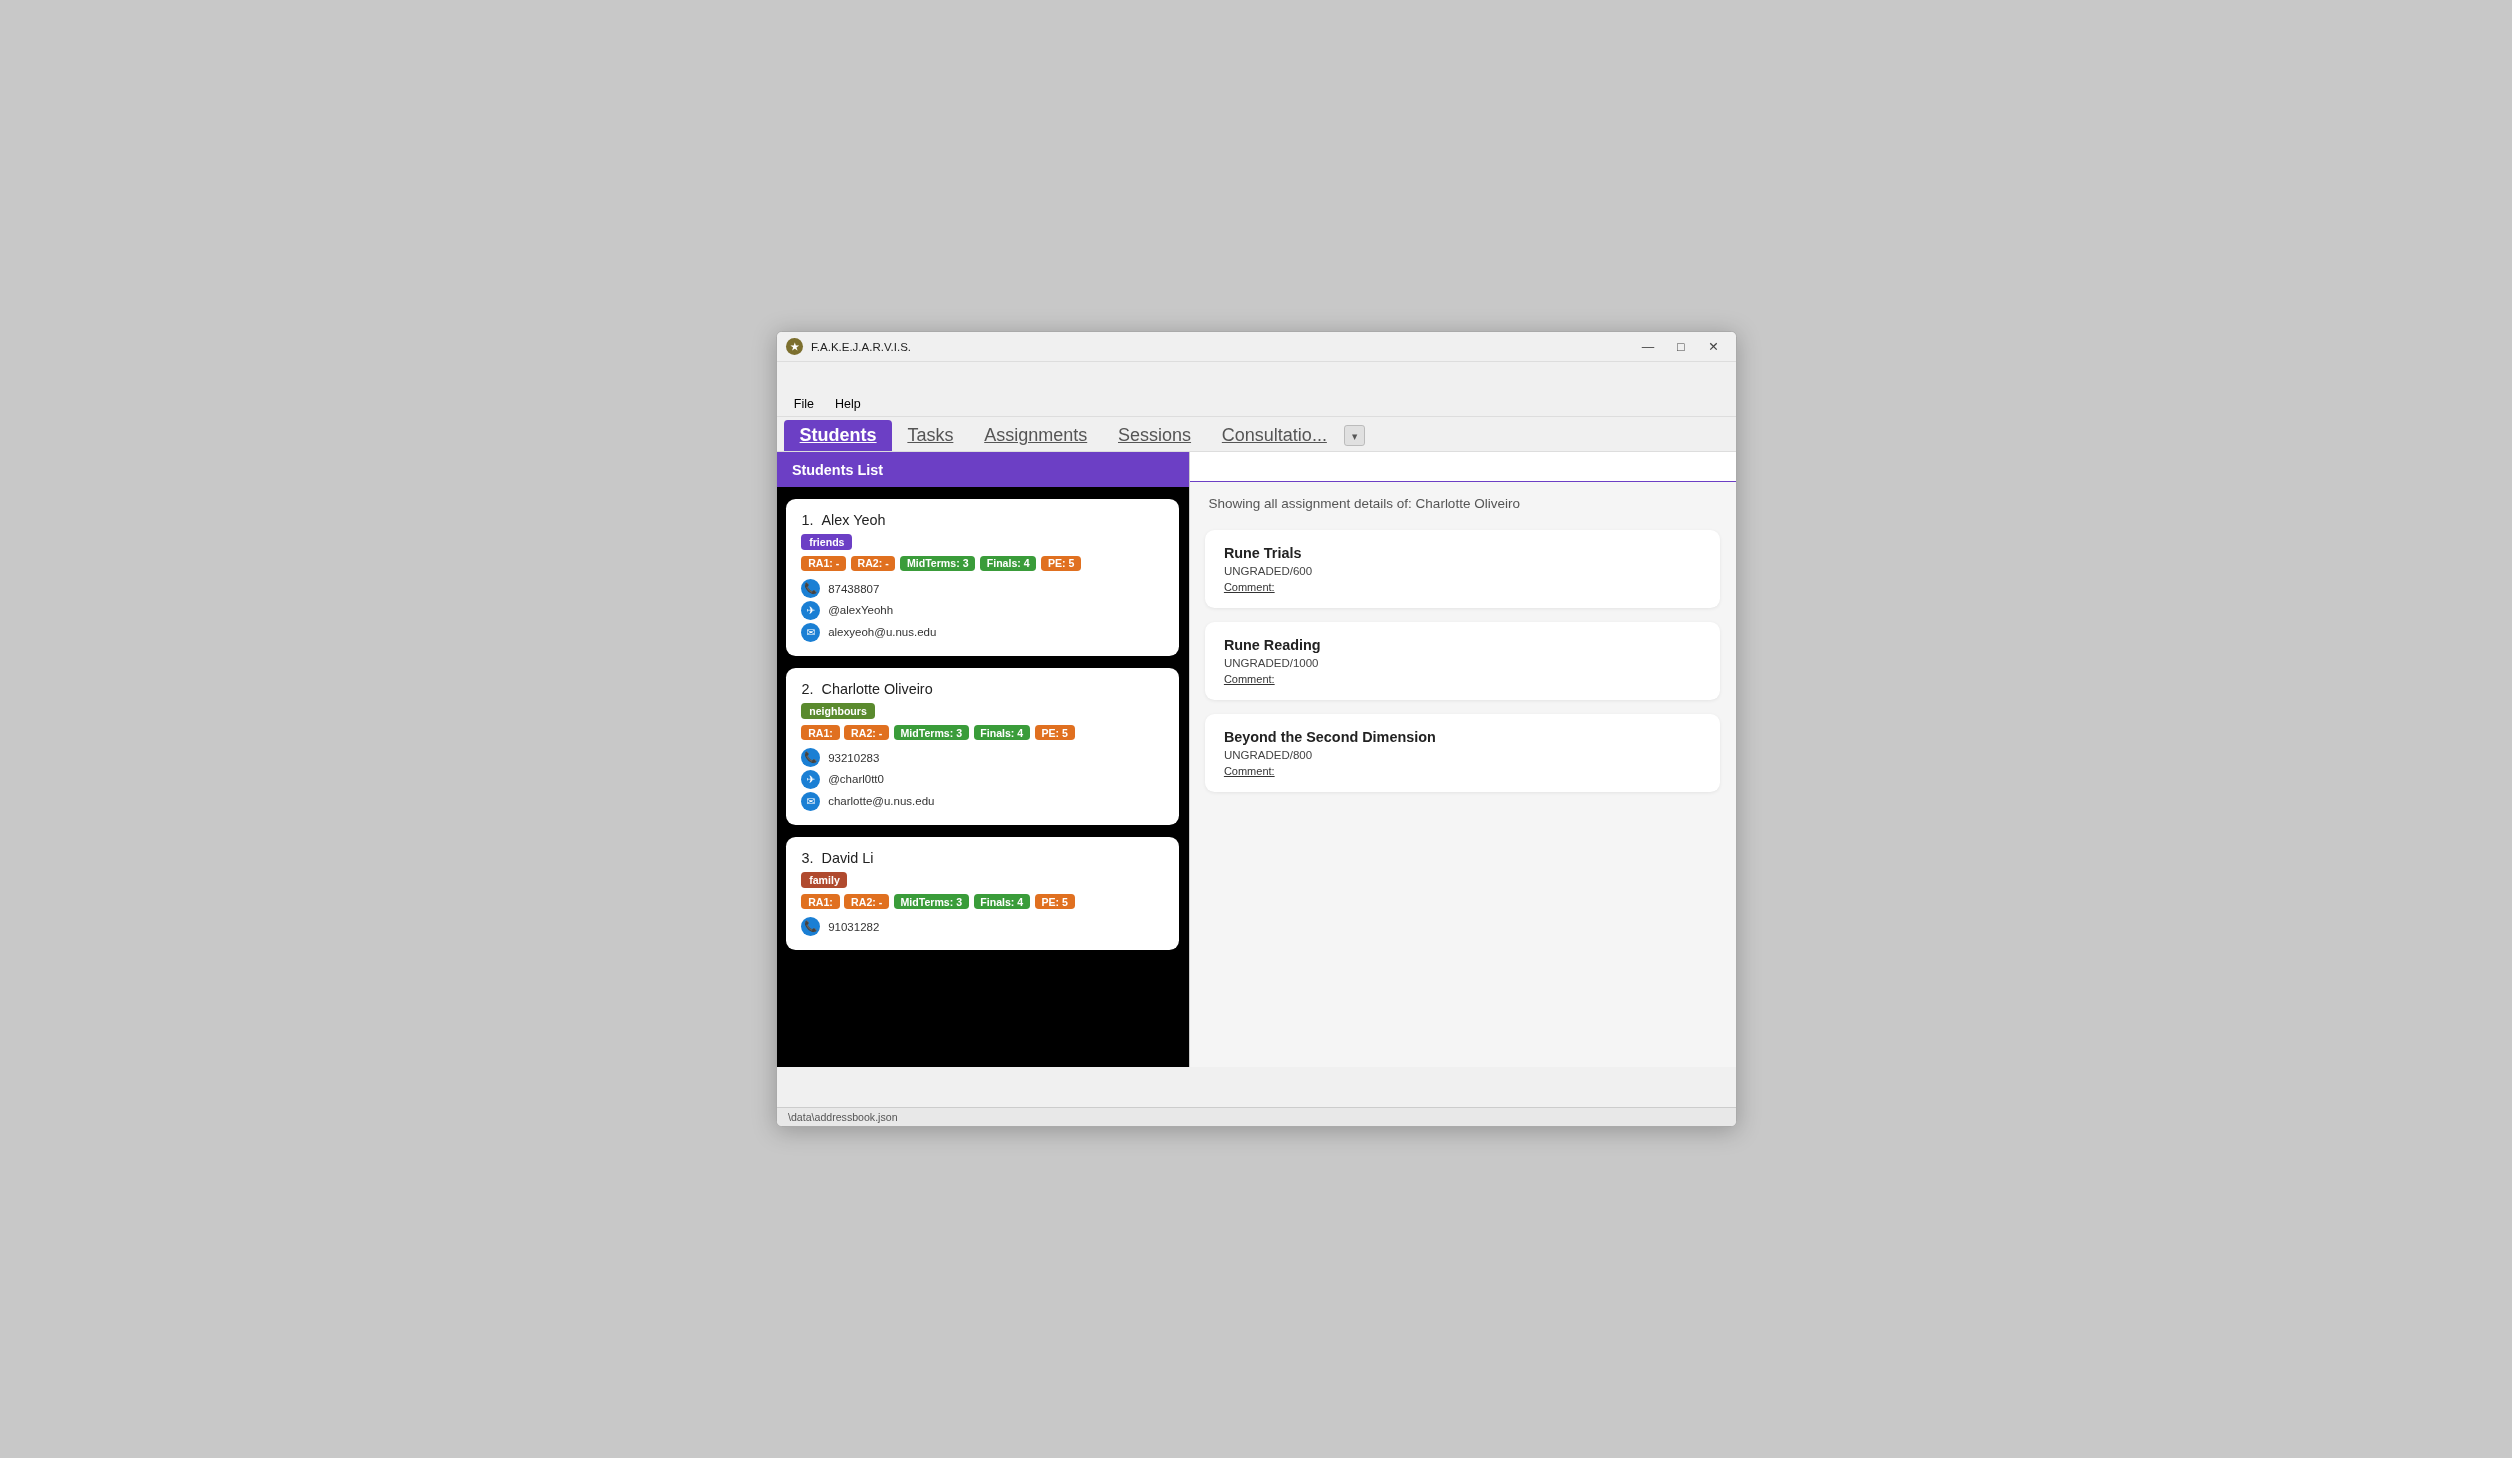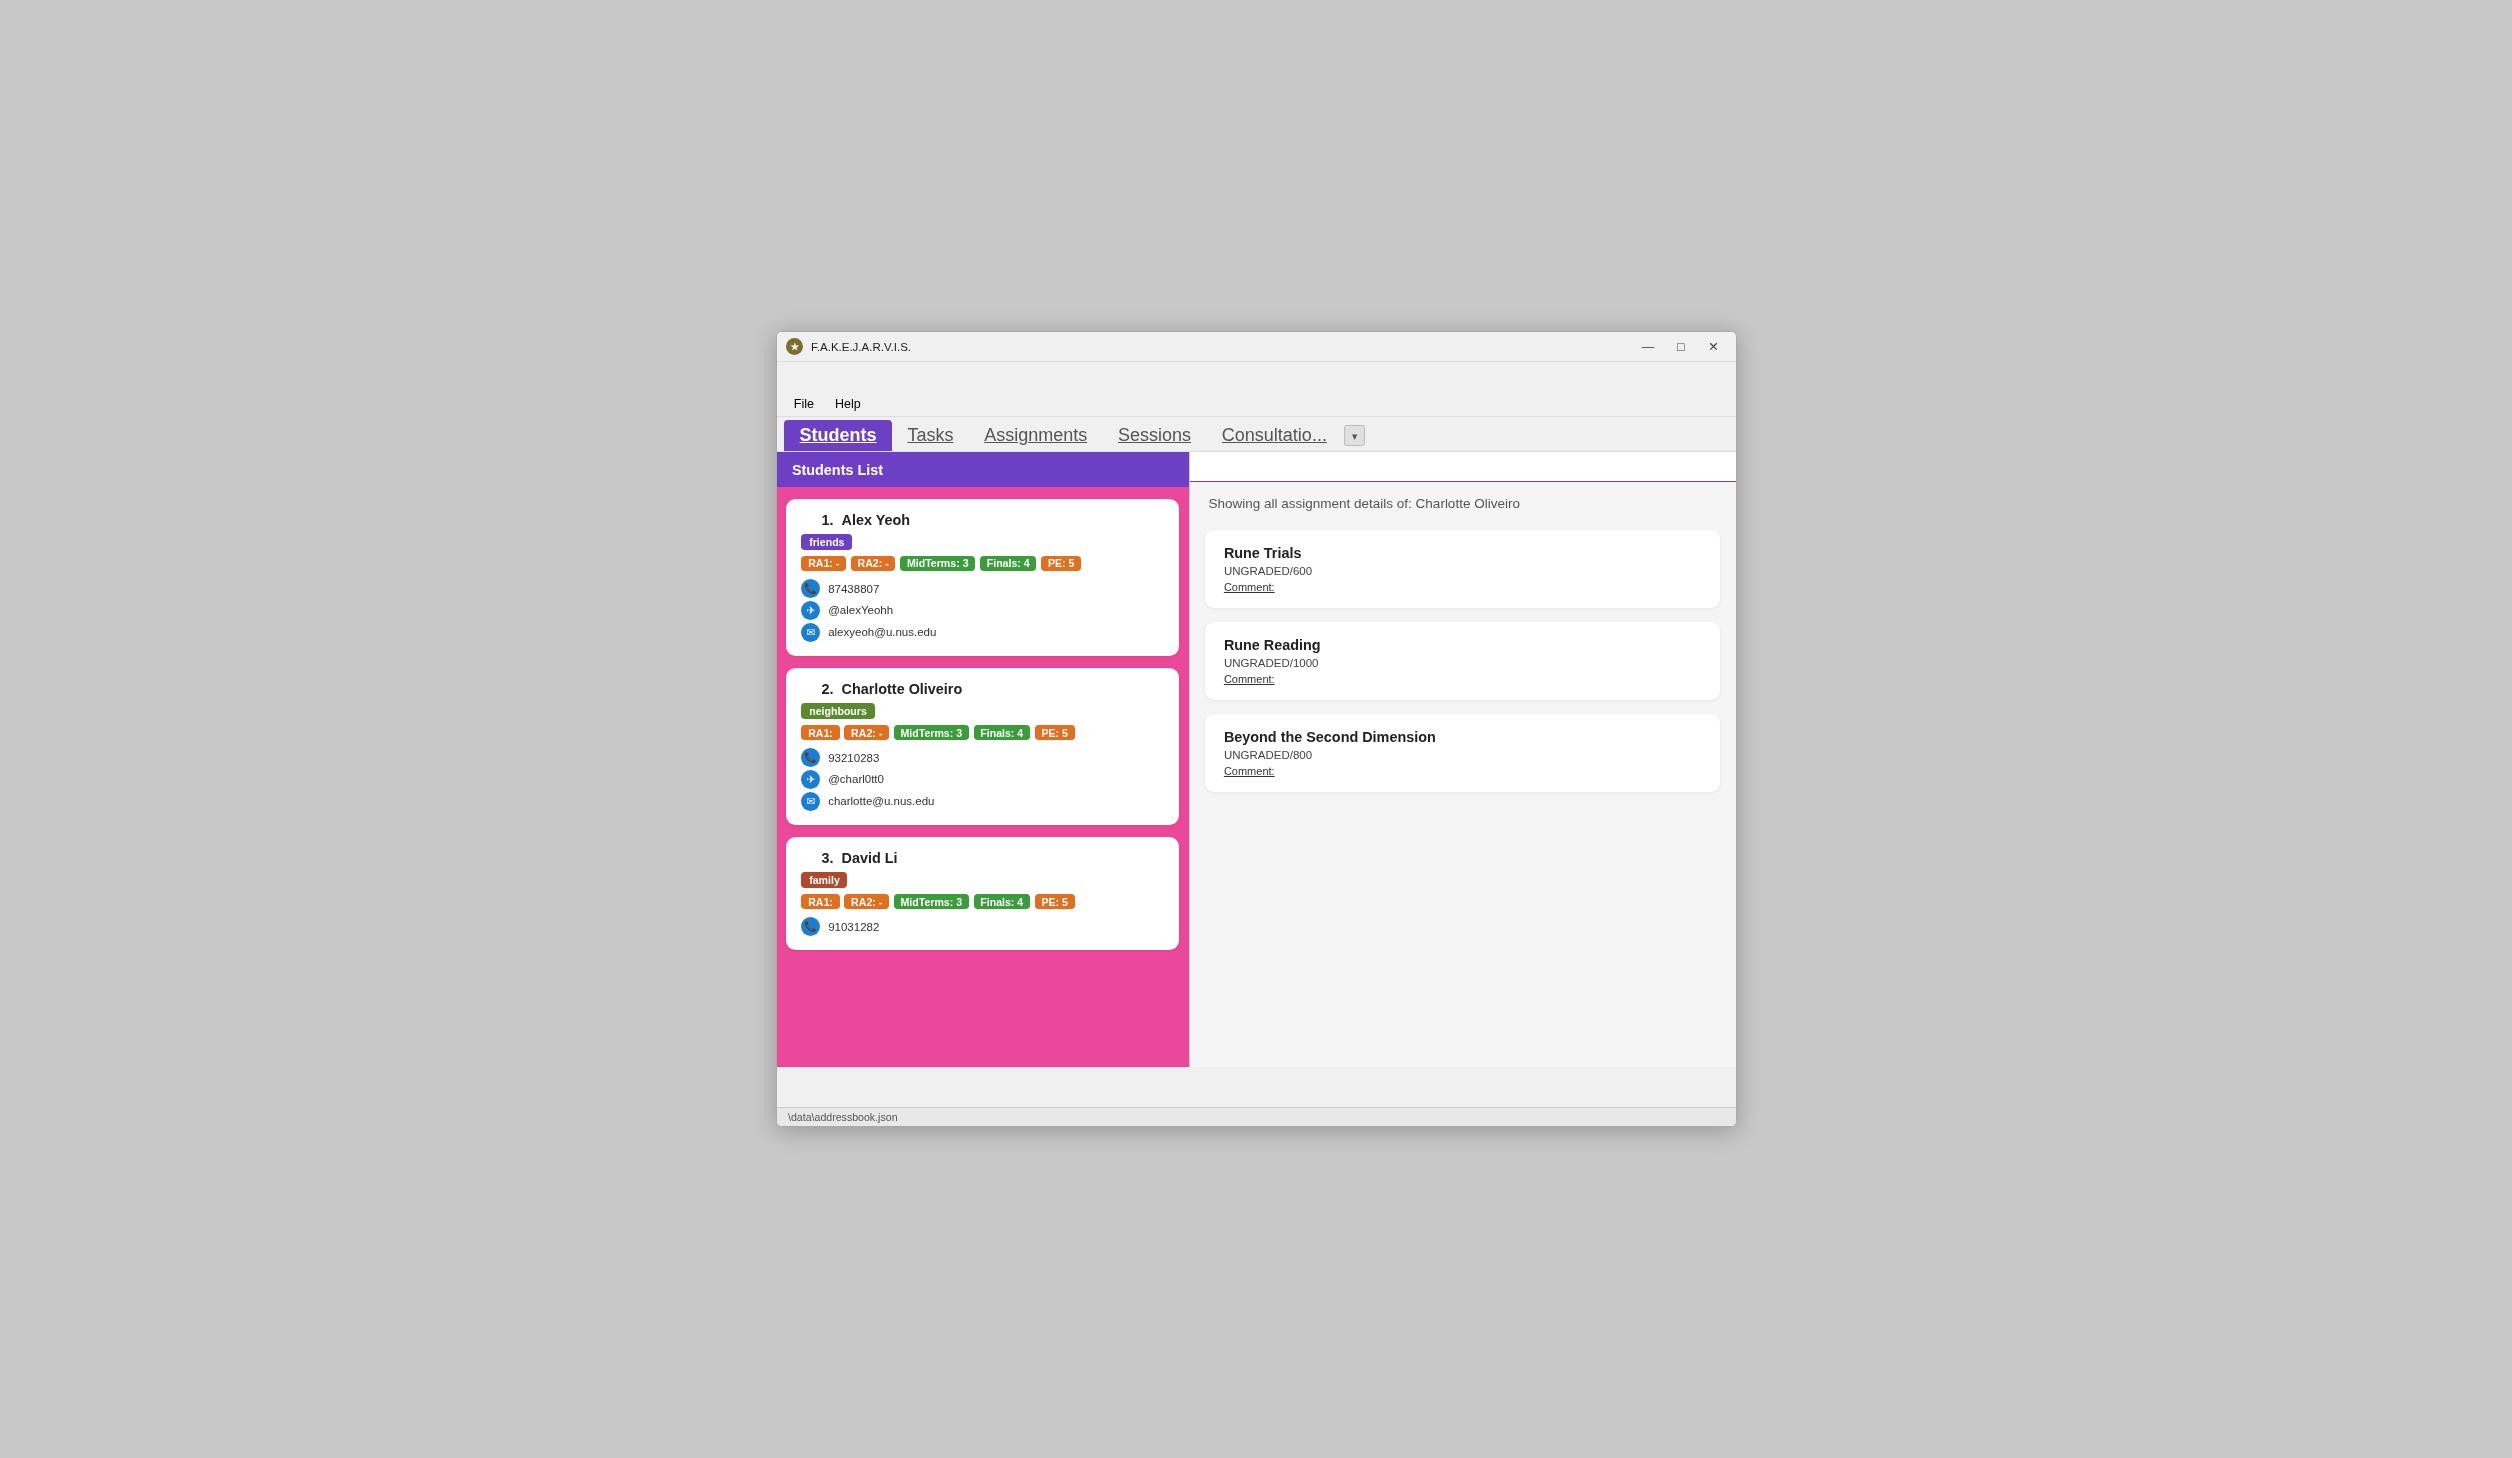--- a/index.html
+++ b/index.html
@@ -98,21 +98,21 @@
 
     .main-content {
       display: flex;
       height: 615px;
     }
 
     
     .left-panel {
       width: 413px;
       min-width: 413px;
-      background: #ec4899;
+      background: #000000;
       border-right: 1px solid #ccc;
       display: flex;
       flex-direction: column;
       overflow: hidden;
     }
     .students-list-header {
       background: #6c3fc5;
       color: #fff;
       font-size: 14.4px;
       font-weight: 600;
@@ -127,24 +127,23 @@
       gap: 11.5px;
     }
     .student-card {
       background: #fff;
       border-radius: 9.6px;
       padding: 13.5px 15.4px 11.5px 15.4px;
       box-shadow: 0 1px 3.8px rgba(0,0,0,0.08);
     }
     .student-name {
       font-size: 14.4px;
-      font-weight: 700;
+      font-weight: 400;
       color: #222;
       margin-bottom: 5.8px;
-      margin-left: 20px;
     }
     .tag {
       display: inline-block;
       padding: 1.9px 7.7px;
       border-radius: 3.8px;
       font-size: 10.6px;
       font-weight: 600;
       color: #fff;
       margin-bottom: 5.8px;
     }

